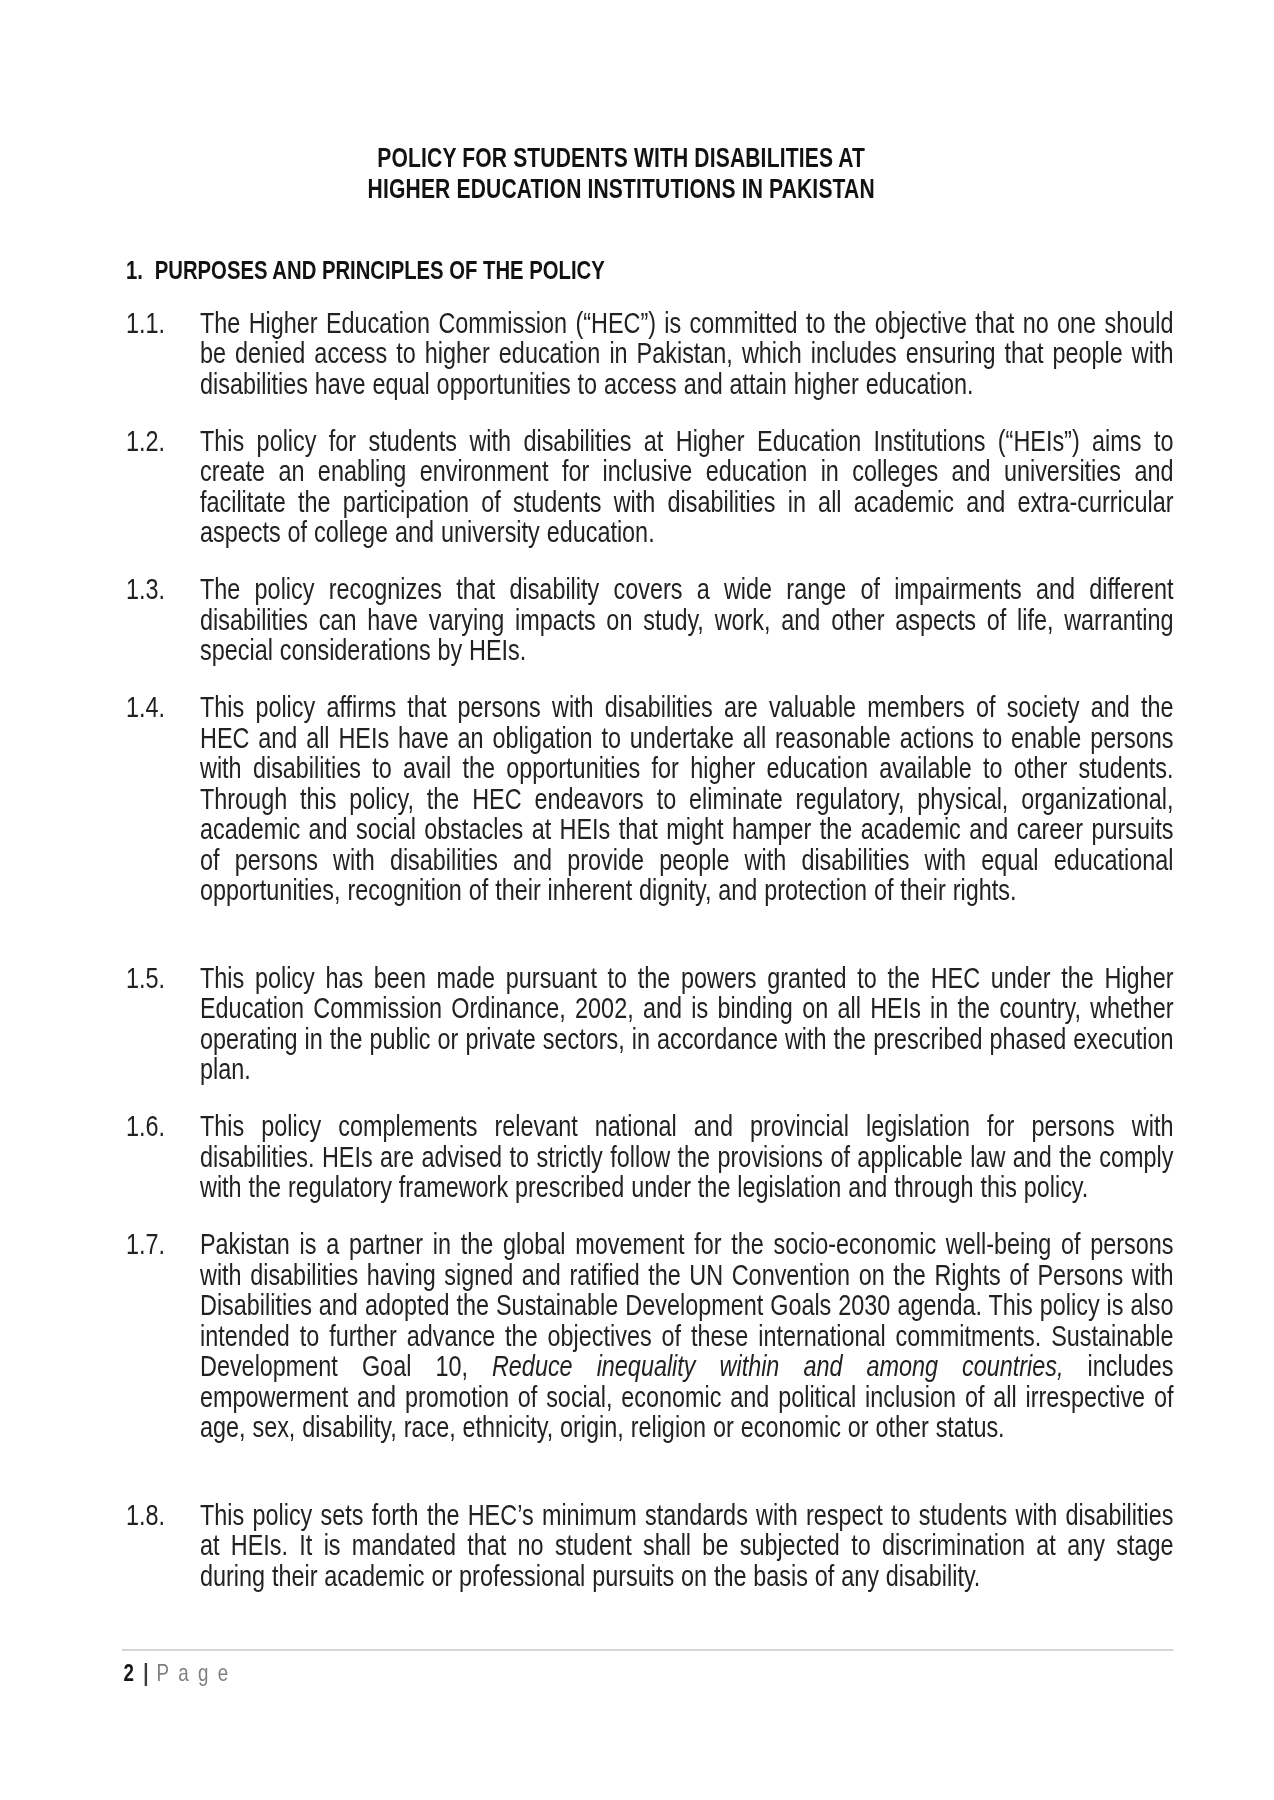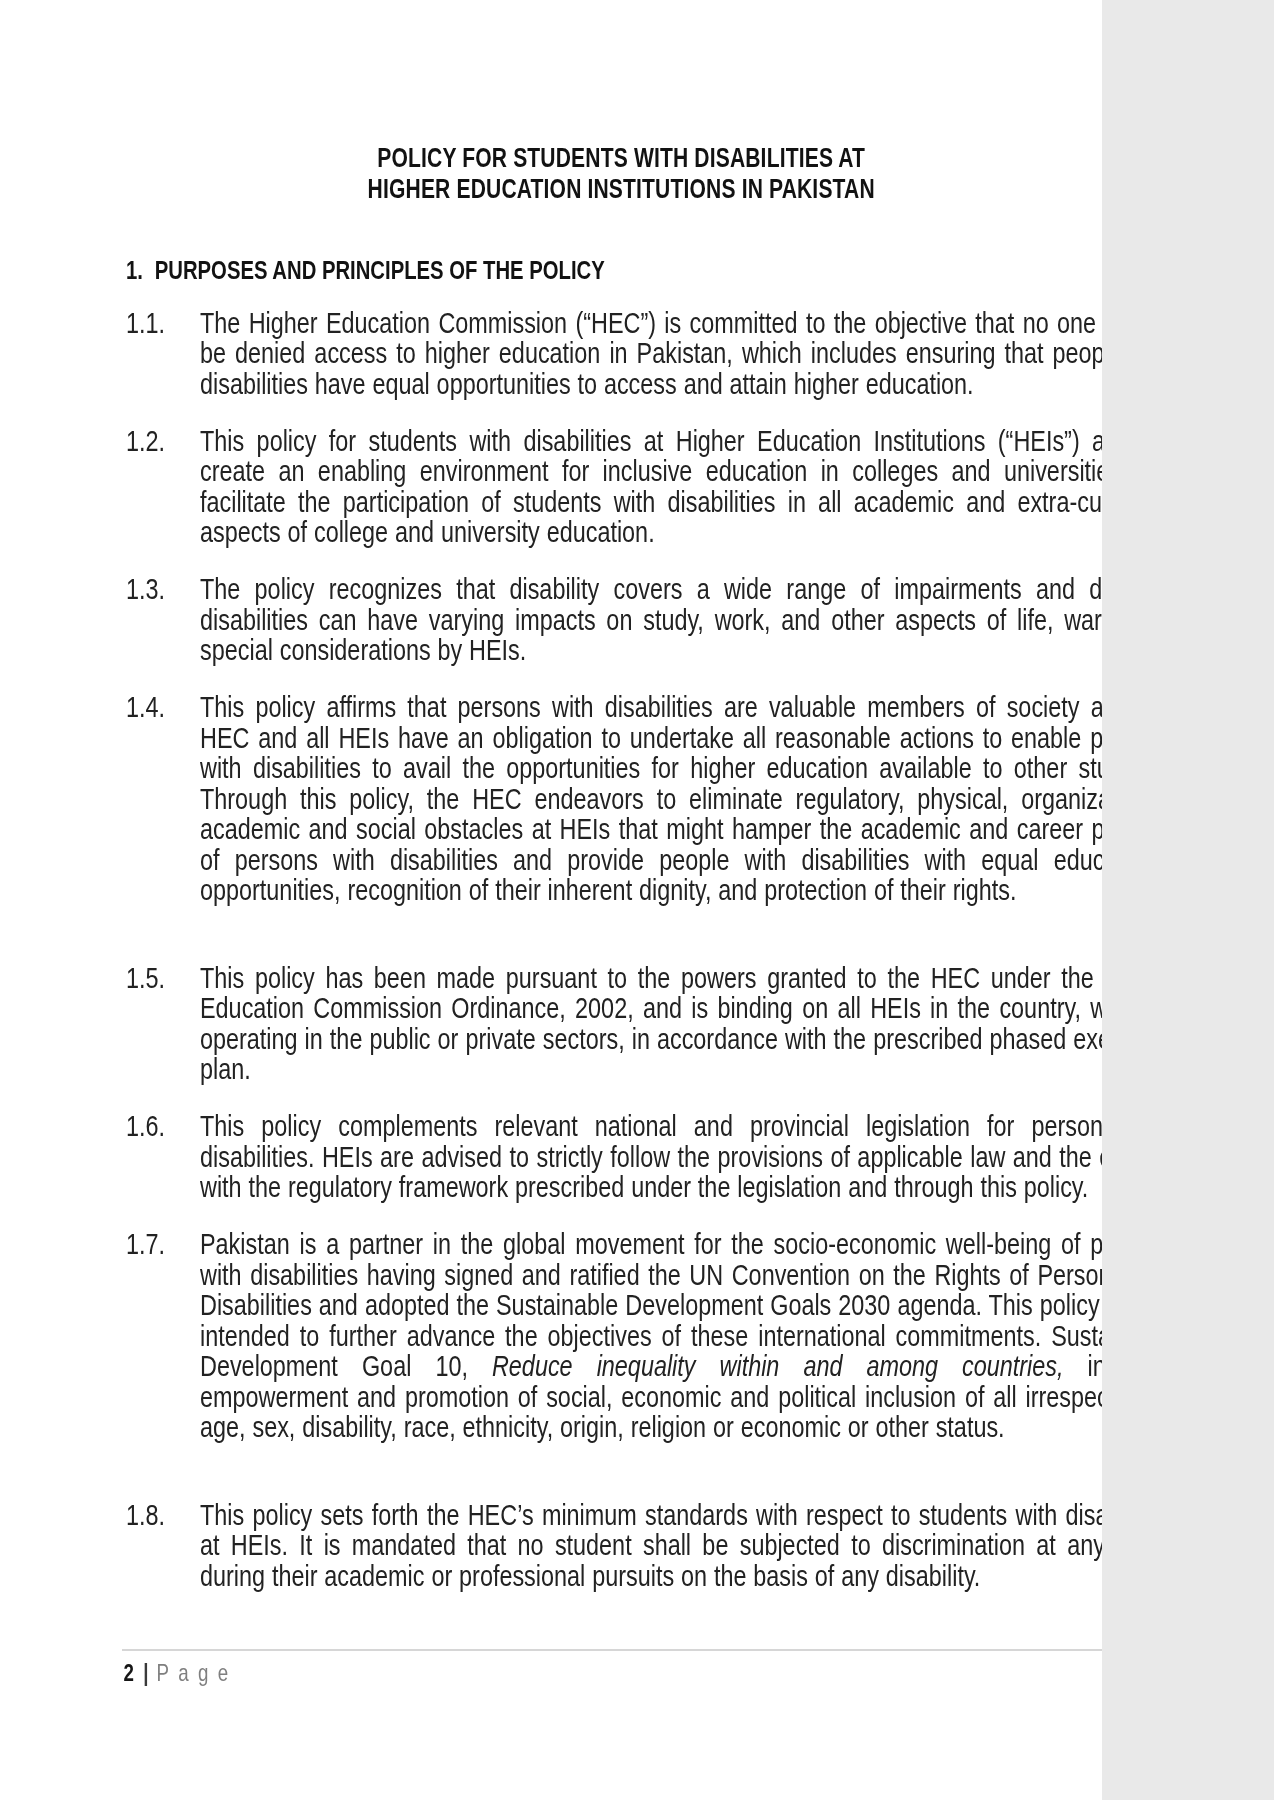--- a/index.html
+++ b/index.html
@@ -1,18 +1,18 @@
 <!DOCTYPE html>
 <html><head>
 <meta charset="utf-8">
 <style>
   html, body { margin: 0; padding: 0; background: #e9e9e9; }
   .page {
     position: relative;
-    width: 1102px;
+    width: 1274px;
     height: 1800px;
     background: #ffffff;
     overflow: hidden;
     font-family: "Liberation Sans", "DejaVu Sans", sans-serif;
   }
   
   .content {
     position: absolute;
     left: 122px;
     top: 0;

